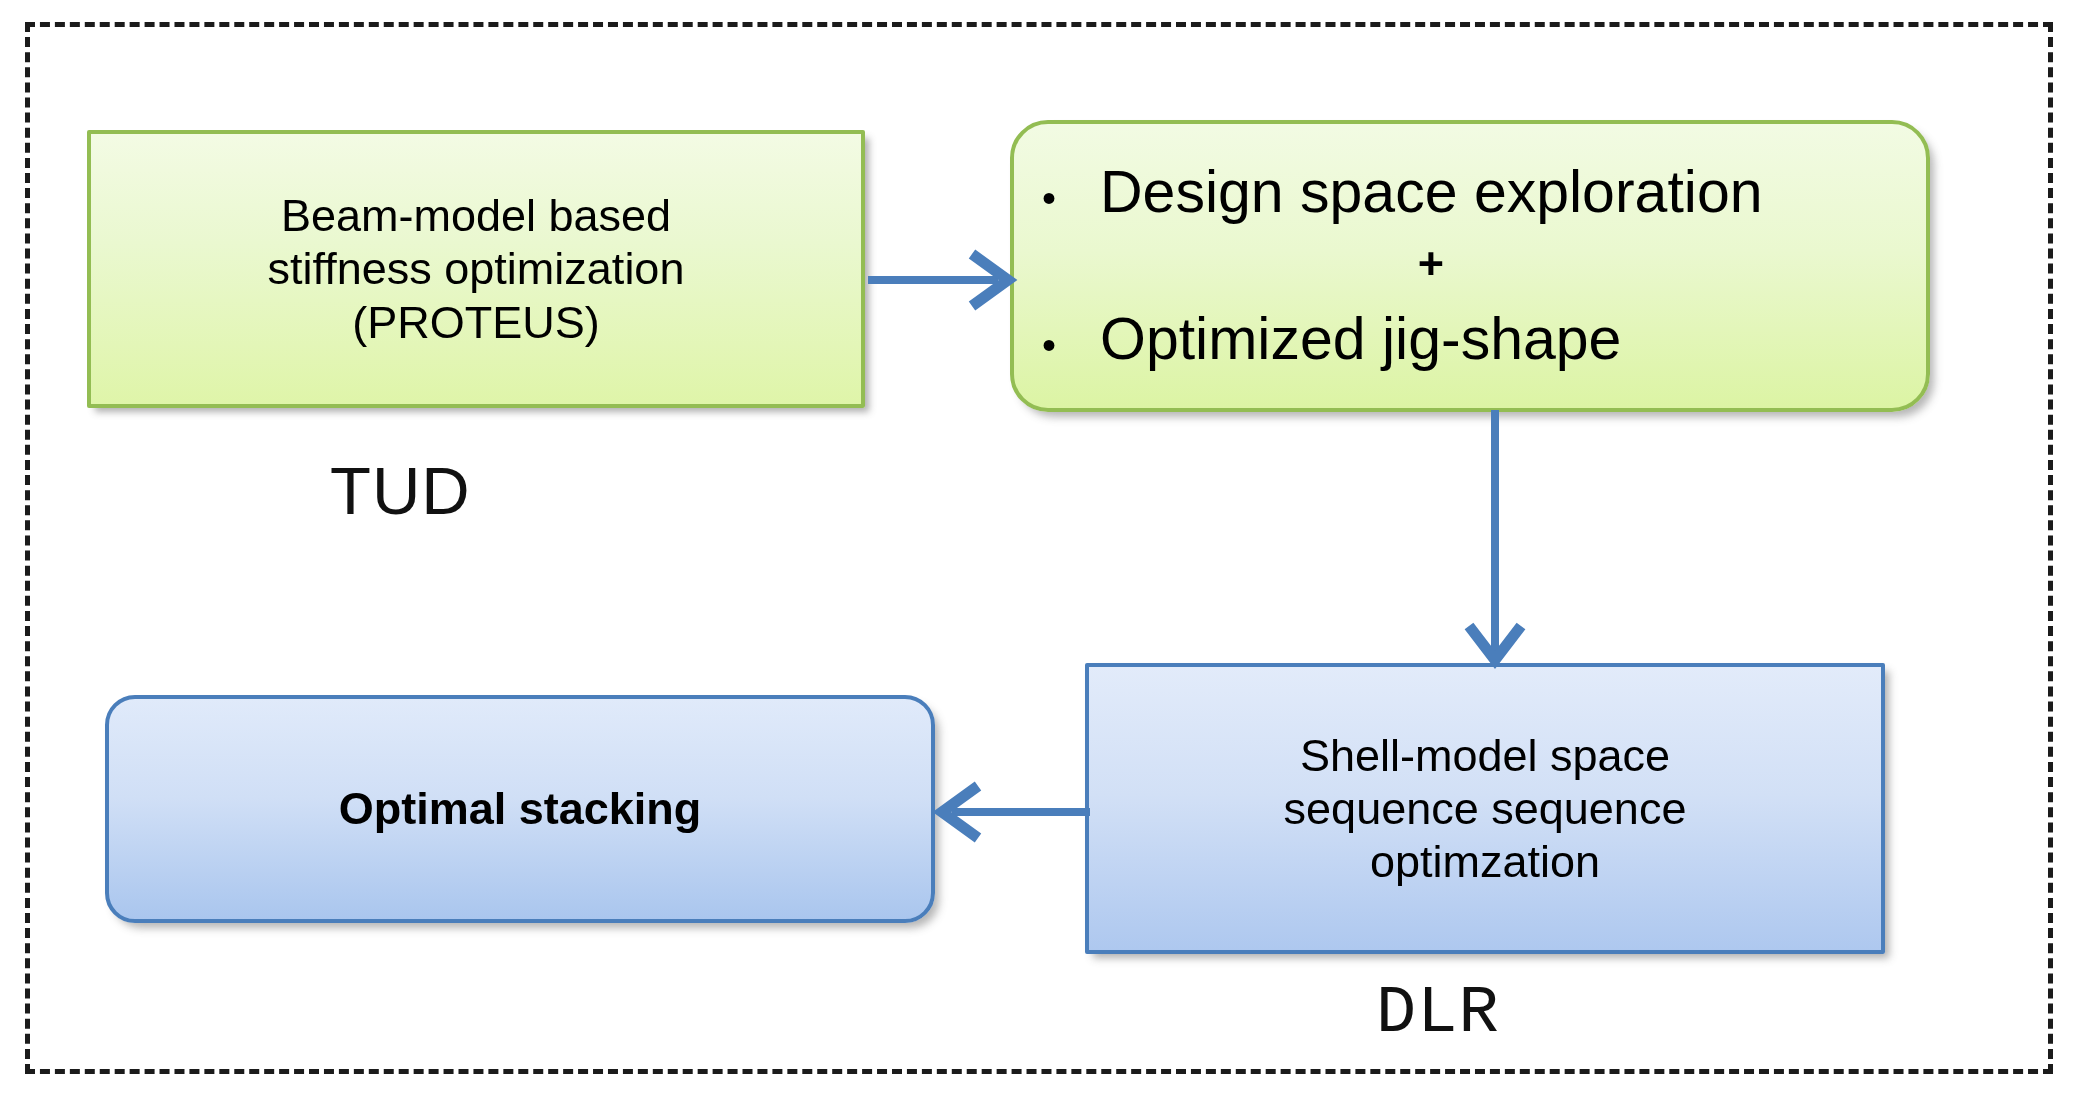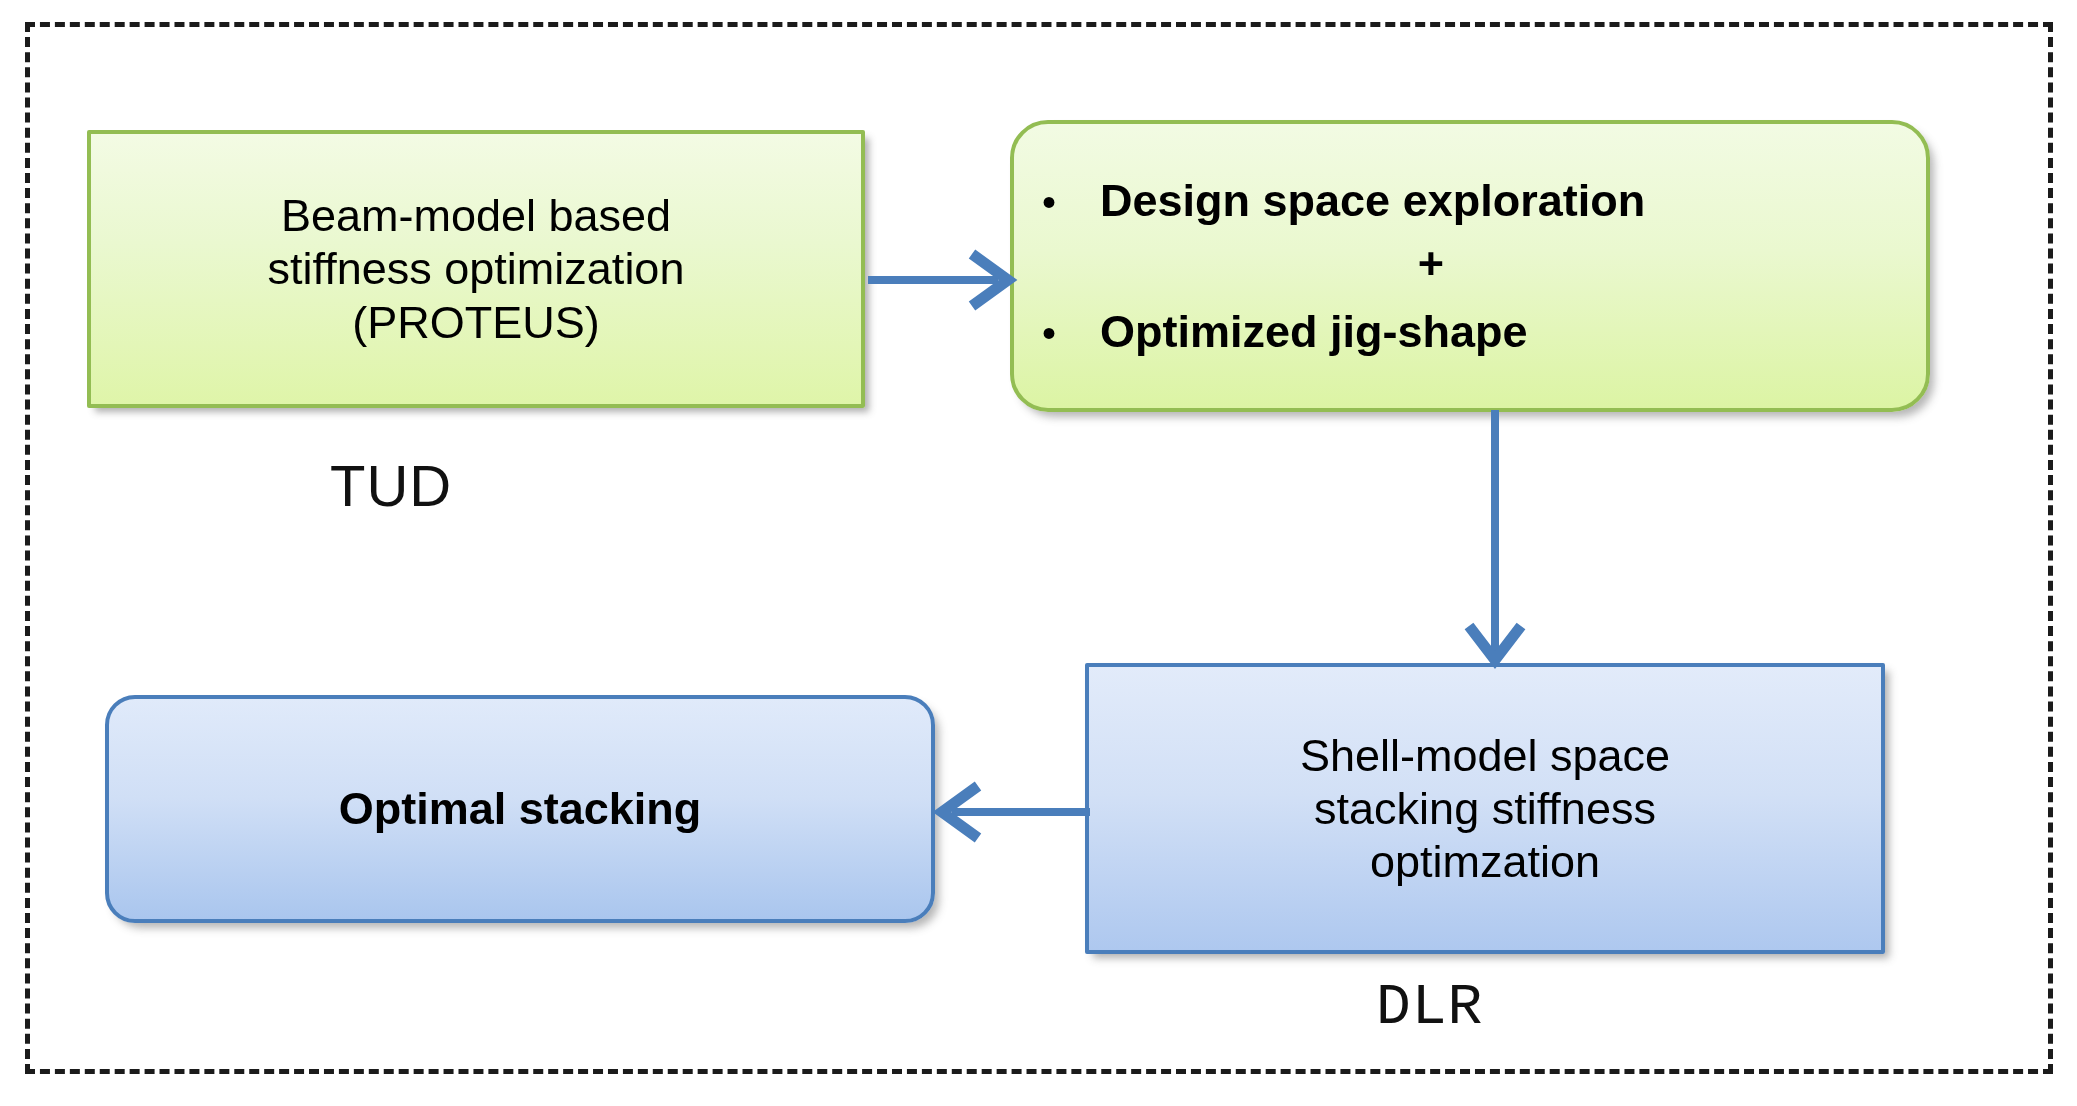--- a/index.html
+++ b/index.html
@@ -89,33 +89,33 @@
     align-items: baseline;
     white-space: nowrap;
   }
   .bullet-dot {
     font-size: 40px;
     line-height: 1;
     width: 58px;
     flex: 0 0 58px;
     text-align: left;
   }
-  .bullet-text { font-size: 45px; font-weight: bold; }
+  .bullet-text { font-size: 59px; font-weight: normal; }
   .plus-row {
     text-align: center;
     font-size: 45px;
     font-weight: bold;
     padding: 10px 0 14px 0;
     width: 88%;
   }
 
   
   .org-label {
     position: absolute;
-    font-size: 58px;
+    font-size: 67px;
     color: #111111;
     letter-spacing: 1px;
     white-space: nowrap;
     text-align: right;
   }
 
   
   .arrow-svg { position: absolute; overflow: visible; }
 </style>
 </head>
@@ -140,21 +140,21 @@
       <div class="plus-row">+</div>
       <div class="bullet-row">
         <span class="bullet-dot">•</span>
         <span class="bullet-text">Optimized jig-shape</span>
       </div>
     </div>
   </div>
 
   <div class="node node-blue-sq" style="left:1085px; top:663px; width:800px; height:291px;">
     <span class="line txt-plain">Shell-model space</span>
-    <span class="line txt-plain">stacking stiffness</span>
+    <span class="line txt-plain">sequence sequence</span>
     <span class="line txt-plain">optimzation</span>
   </div>
 
   <div class="node node-blue-rnd" style="left:105px; top:695px; width:830px; height:228px;gap:38px;">
     <span class="line txt-bold">Optimal stacking</span>
   </div>
 
   <div class="org-label" style="left:330px; top:452px;">TUD</div>
   <div class="org-label" style="left:1376px; top:975px;font-family:Liberation Mono, monospace;">DLR</div>
 

